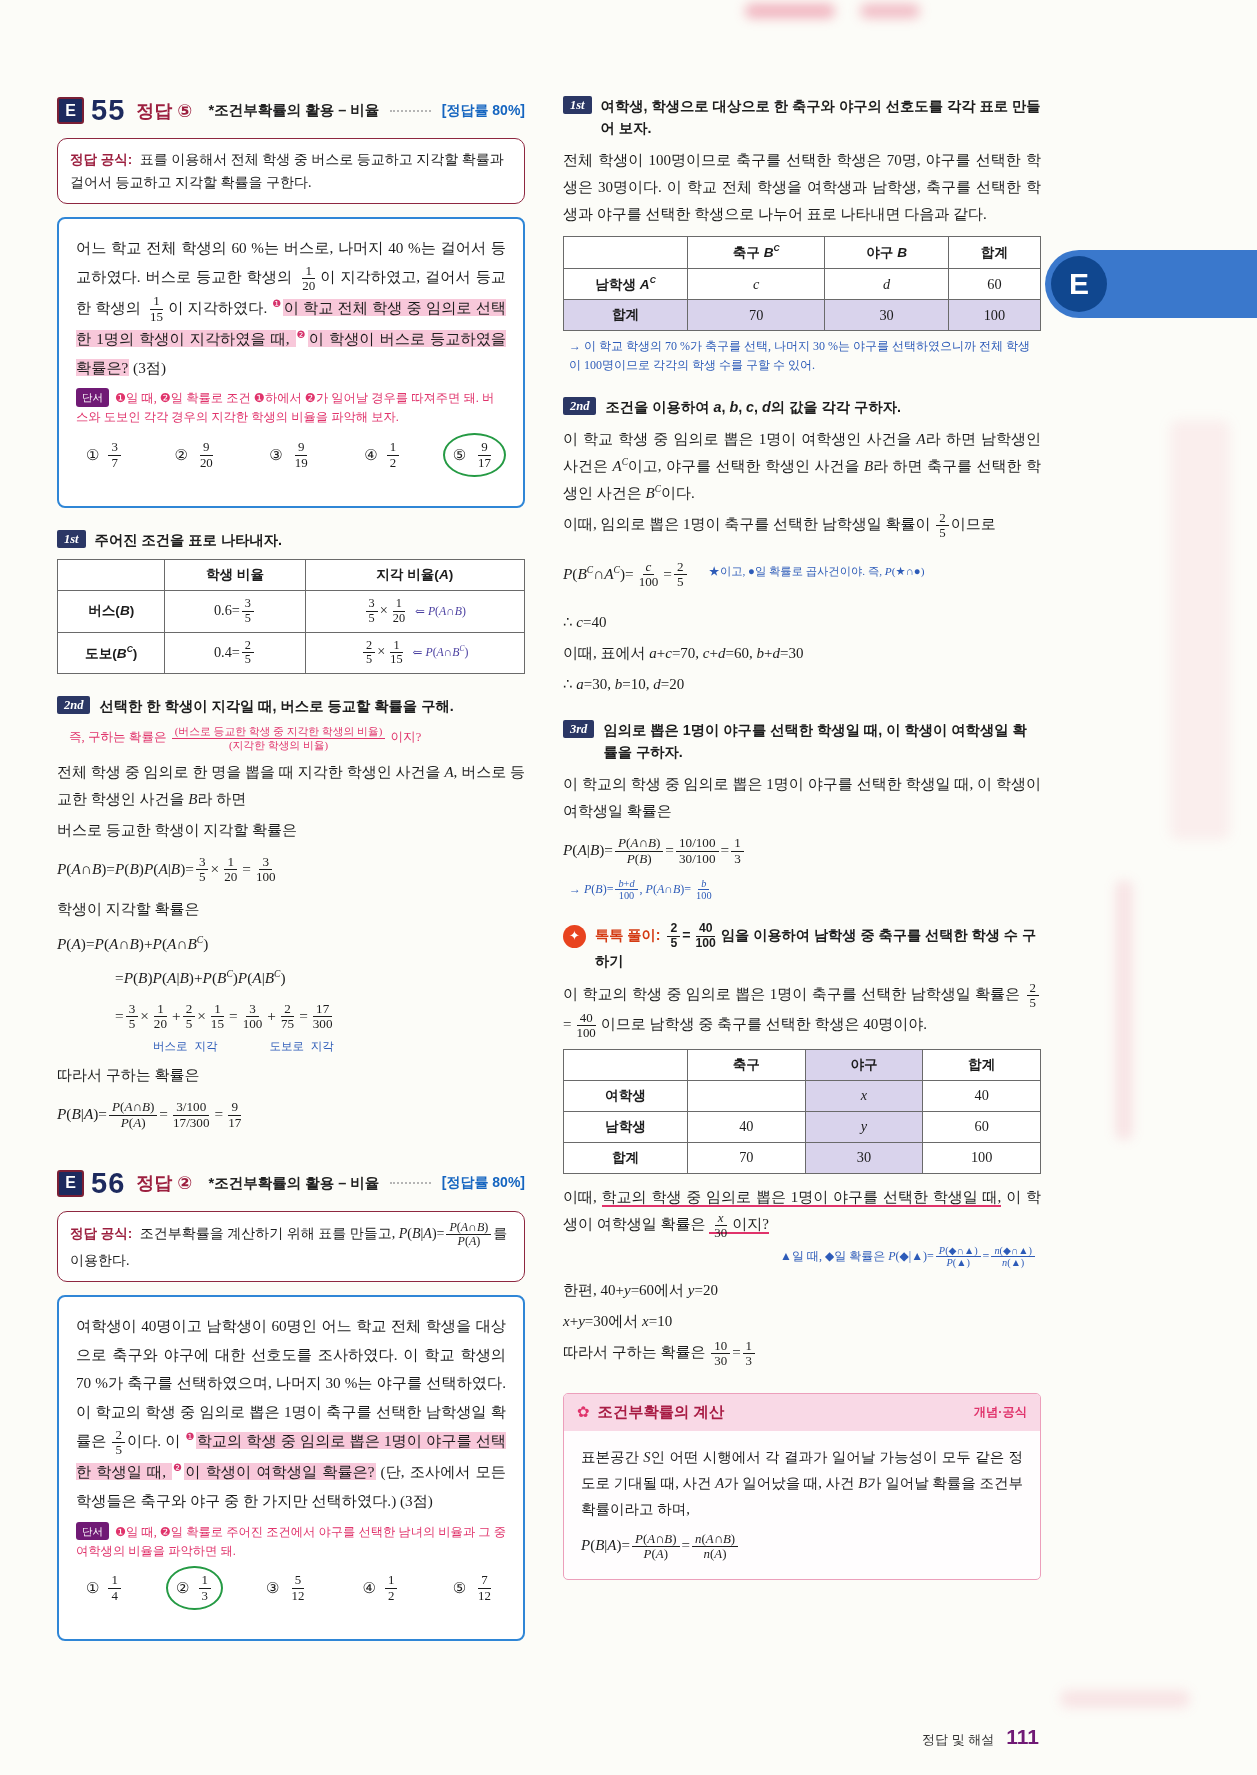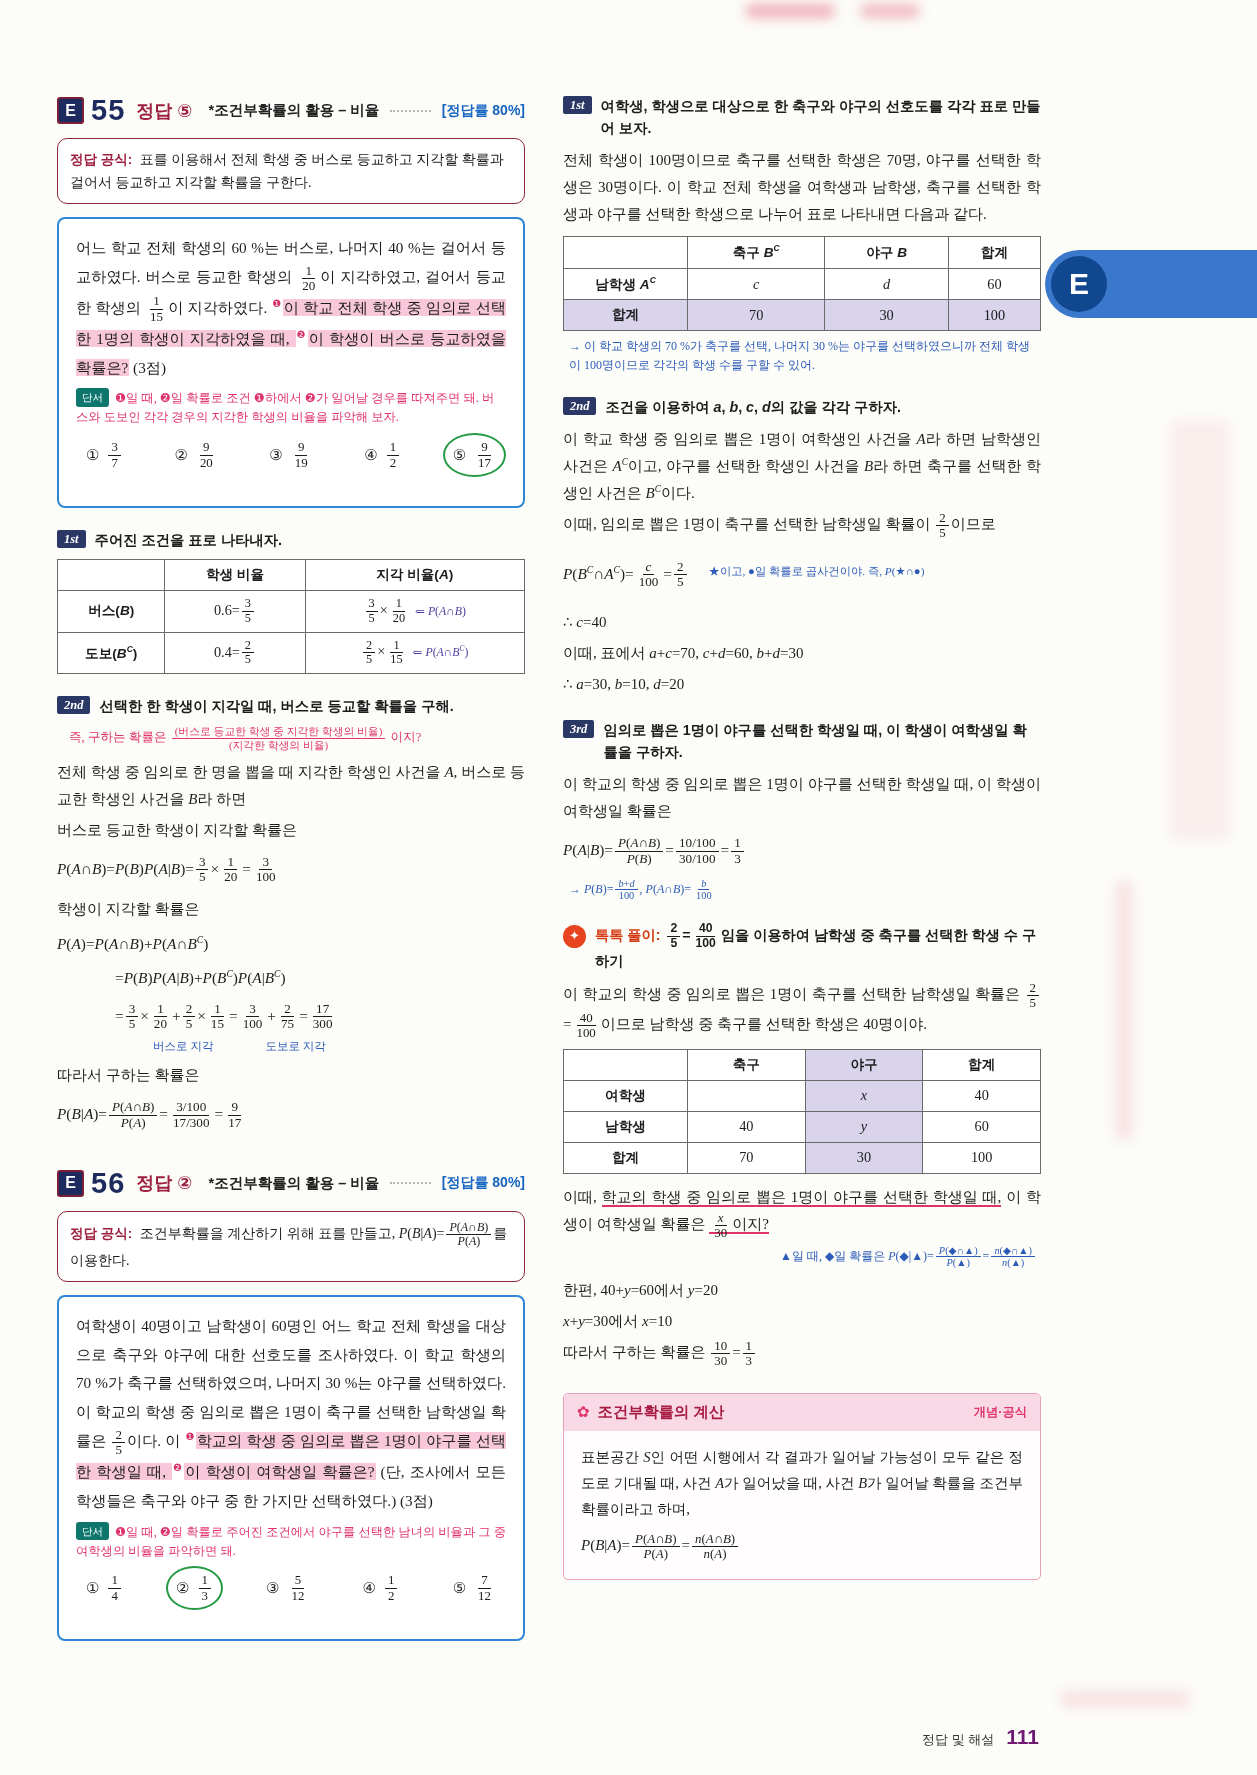--- a/index.html
+++ b/index.html
@@ -20,37 +20,37 @@
   .leader{flex:1;border-bottom:2px dotted #b5b5b5;height:2px;margin:0 4px;min-width:18px}
   .prob-rate{font-size:14px;font-weight:bold;color:#1565c0;white-space:nowrap}
 
   .formula-box{border:1.6px solid #8e2740;border-radius:10px;padding:9px 12px;font-size:14px;line-height:1.65;margin-bottom:13px;background:#fff}
   .formula-label{color:#9c1f3f;font-weight:bold;margin-right:4px;font-family:"Liberation Sans",sans-serif;font-size:13.5px}
 
   .problem-box{border:2.4px solid #2f86d6;border-radius:8px;padding:15px 17px 30px;background:#fff;font-size:15.2px;line-height:1.9;text-align:justify;margin-bottom:18px}
   .hl{background:#f8c8da;padding:0 1px}
   .marker{color:#d6336c;font-size:10px;margin:0 1px;font-family:"DejaVu Sans",sans-serif}
   .hint{margin-top:6px;font-size:12.3px;line-height:1.55;color:#e0336b;text-align:left}
-  .hint-badge{display:inline-block;background:#0f766e;color:#fff;font-size:10.5px;font-family:"Liberation Sans",sans-serif;padding:1px 6px;border-radius:3px;margin-right:6px;vertical-align:1px}
+  .hint-badge{display:inline-block;background:#701a75;color:#fff;font-size:10.5px;font-family:"Liberation Sans",sans-serif;padding:1px 6px;border-radius:3px;margin-right:6px;vertical-align:1px}
   .choices{display:flex;justify-content:space-between;padding:12px 10px 6px;font-size:15px;align-items:center}
   .choice{position:relative;display:inline-flex;align-items:center;gap:7px}
   .choice.picked::after{content:"";position:absolute;inset:-7px -10px;border:2.3px solid #259a44;border-radius:50%}
 
   .step{display:flex;align-items:flex-start;gap:9px;margin:20px 0 8px}
   .step-badge{flex:none;background:#2b3765;color:#fff;font-style:italic;font-weight:bold;font-size:12.5px;padding:2px 7px 1px;border-radius:2px;margin-top:2px;font-family:"Liberation Serif",serif}
   .step-title{font-family:"Liberation Sans","DejaVu Sans",sans-serif;font-size:14.3px;font-weight:bold;line-height:1.55;padding-top:1px}
 
   .para{font-size:15px;line-height:1.8;margin:4px 0;text-align:justify}
   .eq{font-size:15.3px;margin:9px 0;line-height:1.35;padding:2px 0}
   .indent{margin-left:58px}
   .red-note{color:#e0336b;font-size:12.6px;line-height:1.5;margin:2px 0 8px 12px}
   .blue-note{color:#2d5bb8;font-size:12px;line-height:1.55;margin:2px 0 8px 6px}
   .blue-note.right{text-align:right;margin-right:4px}
   .sidenote{max-width:235px;font-size:11.3px}
-  .sub-labels{display:flex;gap:52px;color:#2d5bb8;font-size:11.5px;margin:-4px 0 8px 96px;font-family:Liberation Serif, serif}
+  .sub-labels{display:flex;gap:52px;color:#2d5bb8;font-size:11.5px;margin:-4px 0 8px 96px;font-family:Liberation Mono, monospace}
   .eq-row{display:flex;align-items:center;gap:14px;margin:8px 0}
   .u-pink{border-bottom:2px solid #e0336b}
 
   .frac{display:inline-flex;flex-direction:column;align-items:center;vertical-align:middle;line-height:1.12;font-size:0.86em;margin:0 2px;text-align:center}
   .frac .fnum{border-bottom:1px solid currentColor;padding:0 3px}
   .frac .fden{padding:0 3px}
   sup{font-size:0.62em;font-style:italic}
 
   .tbl{width:100%;border-collapse:collapse;text-align:center;font-size:14.3px;background:#fff;margin:8px 0 6px;border-top:1.6px solid #333;border-bottom:1.6px solid #333}
   .tbl th,.tbl td{border:1px solid #6a6a6a;padding:6px 6px}

